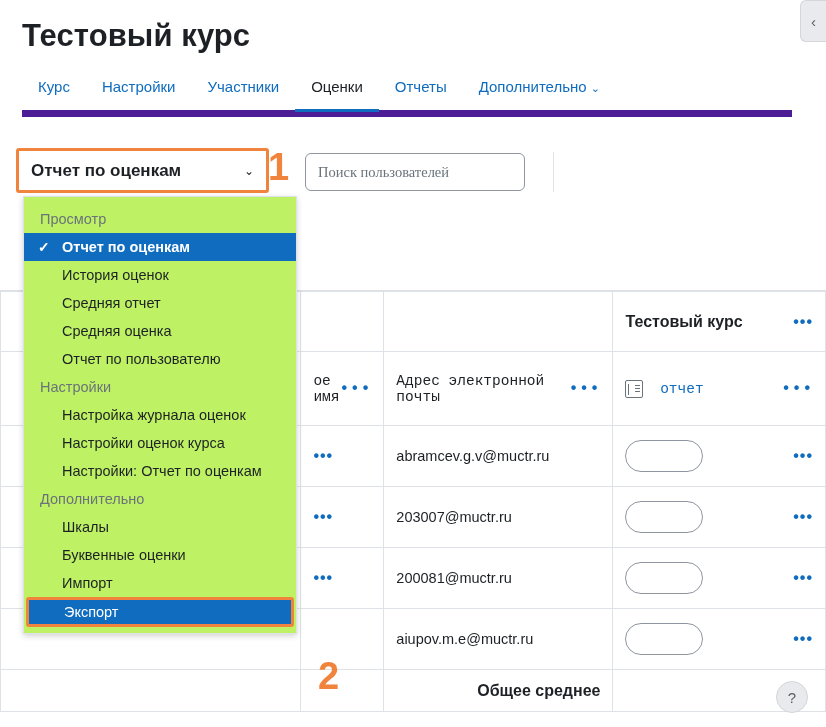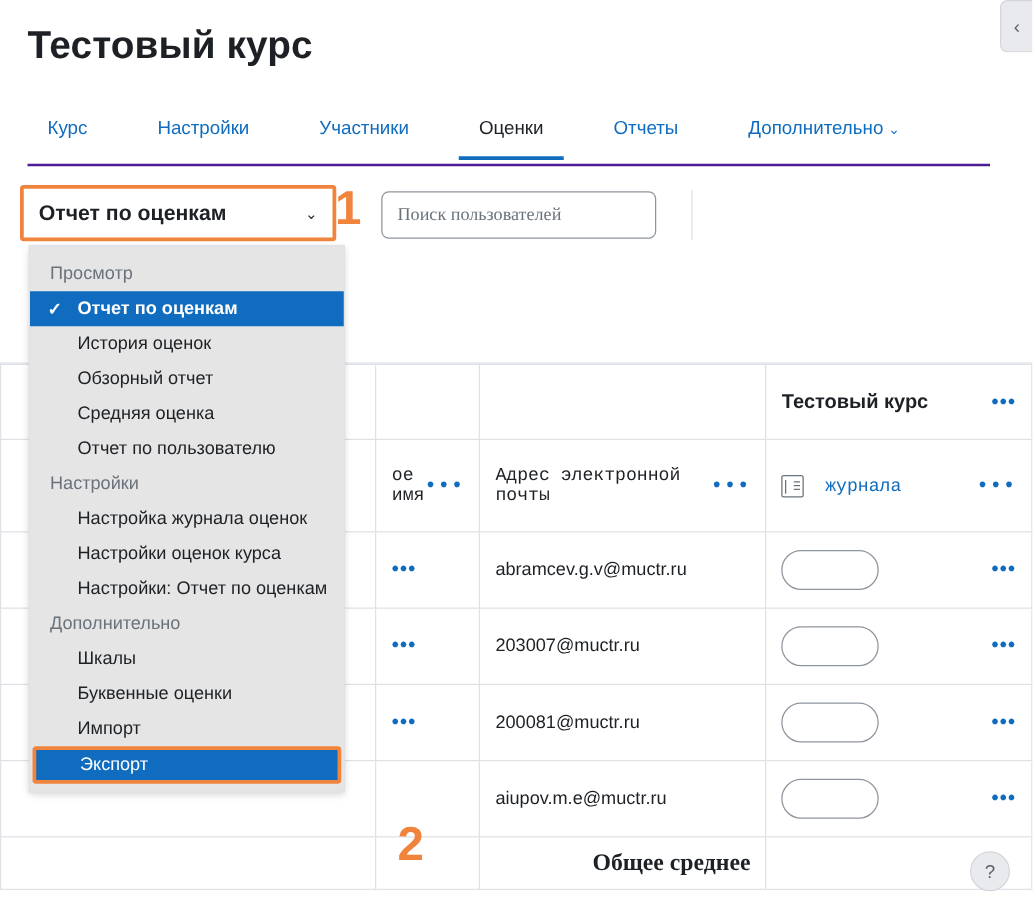--- a/index.html
+++ b/index.html
@@ -19,27 +19,26 @@
     left: 22px; top: 18px;
     font-size: 31px;
     font-weight: bold;
     color: #1d2125;
     letter-spacing: 0.1px;
   }
 
   
   .navbar {
     position: absolute;
-    left: 22px; top: 88px;
+    left: 22px; top: 72px;
     width: 770px;
     height: 45px;
-    border-bottom: 2px solid #4c1d95;
+    border-bottom: 7px solid #4c1d95;
     display: flex;
     align-items: flex-start;
-    gap: 24px;
   }
   .nav-item {
     font-size: 15px;
     color: #0f6cbf;
     padding: 6px 16px 14px 16px;
     cursor: pointer;
     white-space: nowrap;
     position: relative;
   }
   .nav-item.active {
@@ -172,28 +171,28 @@
   }
   .act-icon::after {
     content: "";
     position: absolute;
     left: 9px; top: 4px;
     width: 5px; height: 1.5px;
     background: #6a737b;
     box-shadow: 0 3px 0 #6a737b, 0 6px 0 #6a737b;
   }
   .act-link { color: #0f6cbf; text-decoration: none; font-size: 14.5px; }
-  .avg-row td { height: 42px; font-weight: bold; font-size: 19px; font-family: Liberation Serif, serif; }
+  .avg-row td { height: 42px; font-weight: bold; font-size: 16px; }
 
   
   .dropdown {
     position: absolute;
     left: 23px; top: 196px;
-    width: 253px;
-    background: #e5e5e5;
+    width: 274px;
+    background: #bef264;
     border: 1px solid #dee2e6;
     box-shadow: 0 2px 6px rgba(0,0,0,0.18);
     padding: 8px 0 6px 0;
     z-index: 40;
   }
   .dd-group {
     font-size: 14.5px;
     color: #6a737b;
     padding: 6px 16px 6px 16px;
   }
@@ -304,21 +303,21 @@
         <td class="col-c hdr-sub">
           <div class="flex-between">
             <span>Адрес электронной почты</span>
             <span class="dots">•••</span>
           </div>
         </td>
         <td class="col-d hdr-sub">
           <div class="flex-between">
             <span>
               <span class="act-icon"></span>
-              <a class="act-link" href="#">журнала</a>
+              <a class="act-link" href="#">отчет</a>
             </span>
             <span class="dots">•••</span>
           </div>
         </td>
       </tr>
 
       <tr>
         <td class="col-a row-cell"></td>
         <td class="col-b row-cell"><span class="dots">•••</span></td>
         <td class="col-c row-cell">abramcev.g.v@muctr.ru</td>
@@ -383,21 +382,21 @@
   <div class="marker marker-1">1</div>
   <div class="marker marker-2">2</div>
 
   <input class="search-input" type="text" placeholder="Поиск пользователей" style="">
   <div class="vdivider"></div>
 
   <div class="dropdown">
     <div class="dd-group">Просмотр</div>
     <div class="dd-item selected">Отчет по оценкам</div>
     <div class="dd-item">История оценок</div>
-    <div class="dd-item">Обзорный отчет</div>
+    <div class="dd-item">Средняя отчет</div>
     <div class="dd-item">Средняя оценка</div>
     <div class="dd-item">Отчет по пользователю</div>
 
     <div class="dd-group">Настройки</div>
     <div class="dd-item">Настройка журнала оценок</div>
     <div class="dd-item">Настройки оценок курса</div>
     <div class="dd-item">Настройки: Отчет по оценкам</div>
 
     <div class="dd-group">Дополнительно</div>
     <div class="dd-item">Шкалы</div>

